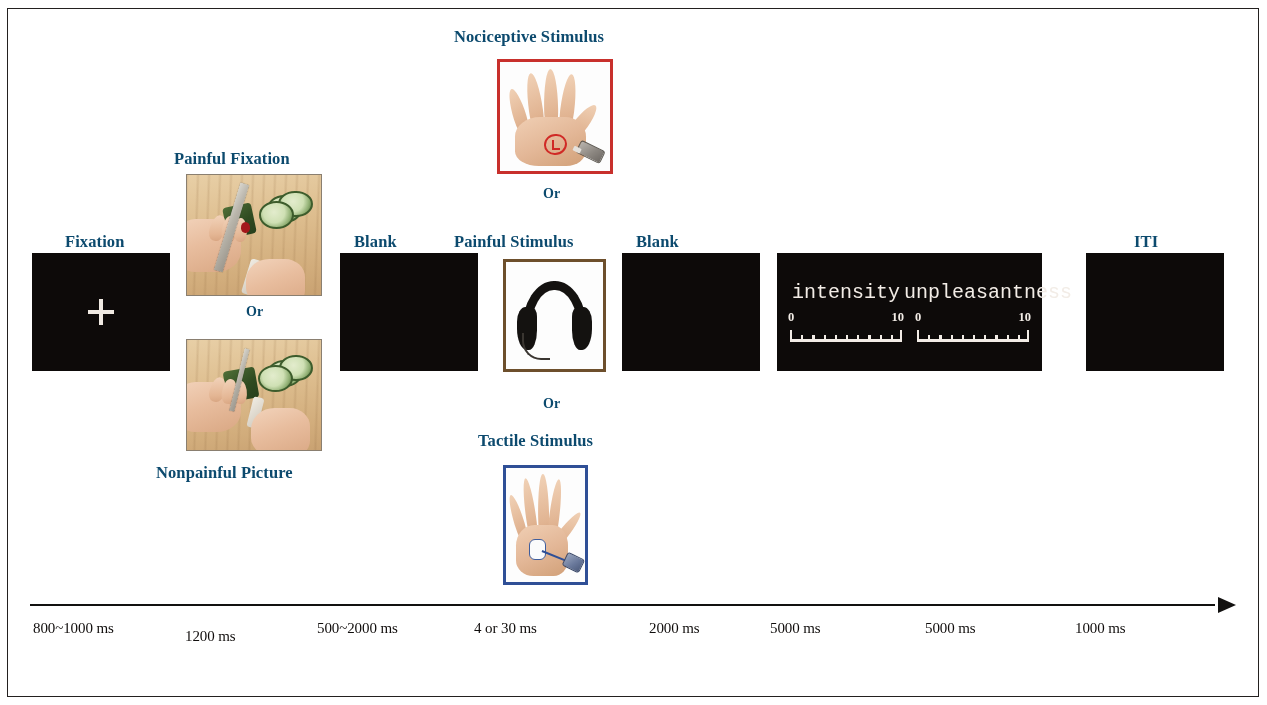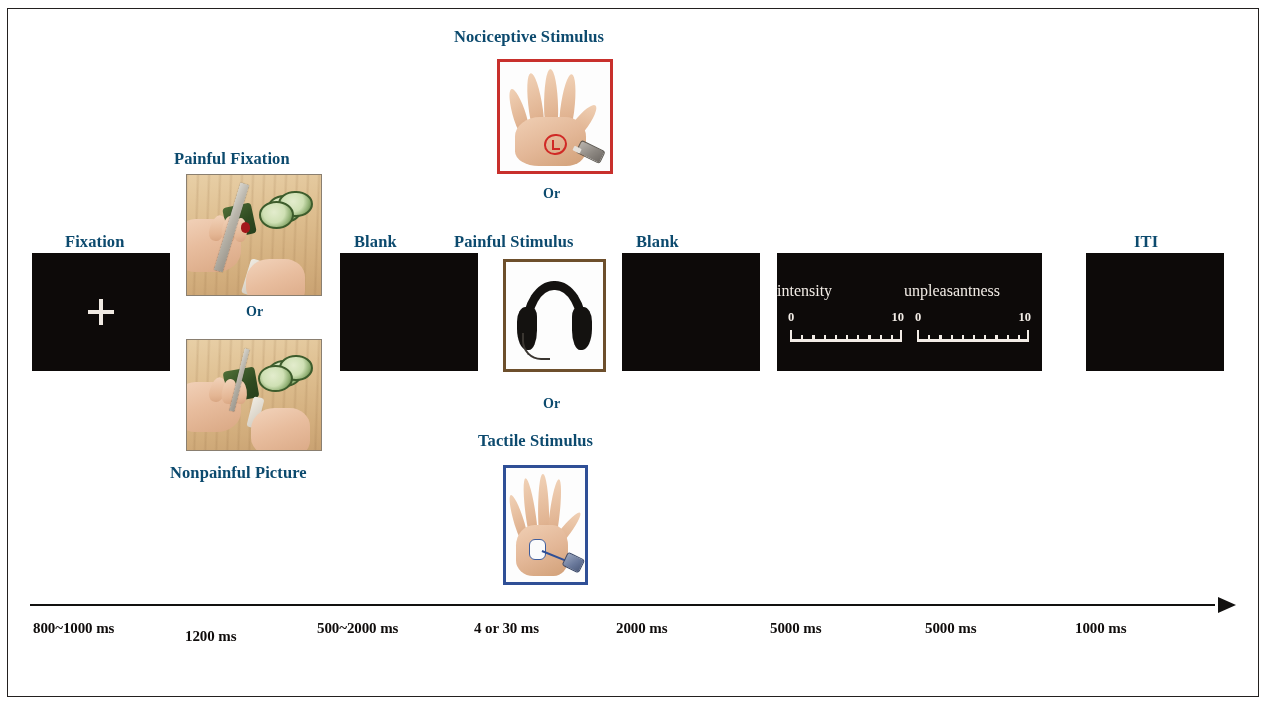--- a/index.html
+++ b/index.html
@@ -14,42 +14,42 @@
   }
 
   
   .lbl{
     position:absolute;font-weight:bold;white-space:nowrap;
     font-size:16.5px;letter-spacing:0.1px;line-height:1;
     color:#0c4a6e;
   }
   .lbl.or{font-size:14px;}
   .time-lbl{
-    position:absolute;font-weight:bold;white-space:nowrap;
+    position:absolute;font-weight:normal;white-space:nowrap;
     font-size:15px;color:#100d0c;line-height:1;letter-spacing:-0.1px;
   }
 
   
   .panel{
     position:absolute;width:138px;height:118px;background:#0d0a09;
   }
   .fixation-cross{
     position:absolute;left:50%;top:50%;transform:translate(-50%,-50%);
     width:26px;height:26px;
   }
   .fixation-cross:before,.fixation-cross:after{
     content:"";position:absolute;background:#efe9e2;
   }
   .fixation-cross:before{left:50%;top:0;width:3.4px;height:26px;margin-left:-1.7px;}
   .fixation-cross:after{top:50%;left:0;height:3.4px;width:26px;margin-top:-1.7px;}
 
   
   .scale-title{
-    position:absolute;left:0;right:0;top:30px;
-    color:#f2ece6;font-size:16px;font-weight:normal;line-height:1;
+    position:absolute;left:0;right:0;top:30px;text-align:center;
+    color:#f2ece6;font-size:20px;font-weight:normal;line-height:1;font-family:Liberation Mono, monospace;
   }
   .scale-num{
     position:absolute;color:#f2ece6;font-size:12.5px;font-weight:bold;
     line-height:1;top:58px;
   }
   .scale-num.left{left:11px;}
   .scale-num.right{right:11px;}
   .scale-ruler{
     position:absolute;left:13px;right:13px;top:76px;height:13px;
   }
@@ -233,21 +233,21 @@
     <div class="cuke" style="left:28%;top:26%;width:24%;height:28%;transform:rotate(-10deg);"></div>
     <div class="hand-skin" style="left:-8%;top:38%;width:48%;height:46%;border-radius:30% 44% 38% 30%/40% 46% 40% 34%;"></div>
     <div class="finger" style="left:17%;top:34%;width:11%;height:23%;transform:rotate(16deg);"></div>
     <div class="finger" style="left:26%;top:35%;width:11%;height:23%;transform:rotate(8deg);"></div>
     <div class="finger" style="left:35%;top:37%;width:10%;height:21%;transform:rotate(2deg);"></div>
     <div class="knife-blade" style="left:37%;top:7%;width:4%;height:58%;transform:rotate(14deg);"></div>
     <div class="knife-handle" style="left:47%;top:52%;width:8%;height:28%;transform:rotate(14deg);"></div>
     <div class="hand-skin" style="left:48%;top:62%;width:44%;height:44%;border-radius:40% 34% 30% 40%/44% 38% 34% 40%;"></div>
   </div>
 
-  <div class="lbl" style="left:162px;top:456px;">Nonpainful Picture</div>
+  <div class="lbl" style="left:148px;top:456px;">Nonpainful Picture</div>
 
   <div class="panel" style="left:332px;top:244px;"></div>
 
   <div class="photo bordered brown" style="left:495px;top:250px;width:103px;height:113px;background:#fdfdfd;">
     <div class="hp-band"></div>
     <div class="hp-cup left"></div>
     <div class="hp-cup right"></div>
     <div class="hp-cord"></div>
   </div>
 
@@ -313,18 +313,18 @@
 
   <div id="timeline-axis">
     <div id="timeline-line"></div>
     <div id="timeline-arrowhead"></div>
   </div>
 
   <div class="time-lbl" style="left:25px;top:612px;">800~1000 ms</div>
   <div class="time-lbl" style="left:177px;top:620px;">1200 ms</div>
   <div class="time-lbl" style="left:309px;top:612px;">500~2000 ms</div>
   <div class="time-lbl" style="left:466px;top:612px;">4 or 30 ms</div>
-  <div class="time-lbl" style="left:608px;top:612px;">2000 ms</div>
+  <div class="time-lbl" style="left:641px;top:612px;">2000 ms</div>
   <div class="time-lbl" style="left:762px;top:612px;">5000 ms</div>
   <div class="time-lbl" style="left:917px;top:612px;">5000 ms</div>
   <div class="time-lbl" style="left:1067px;top:612px;">1000 ms</div>
 
 </div>
 
 </body></html>

